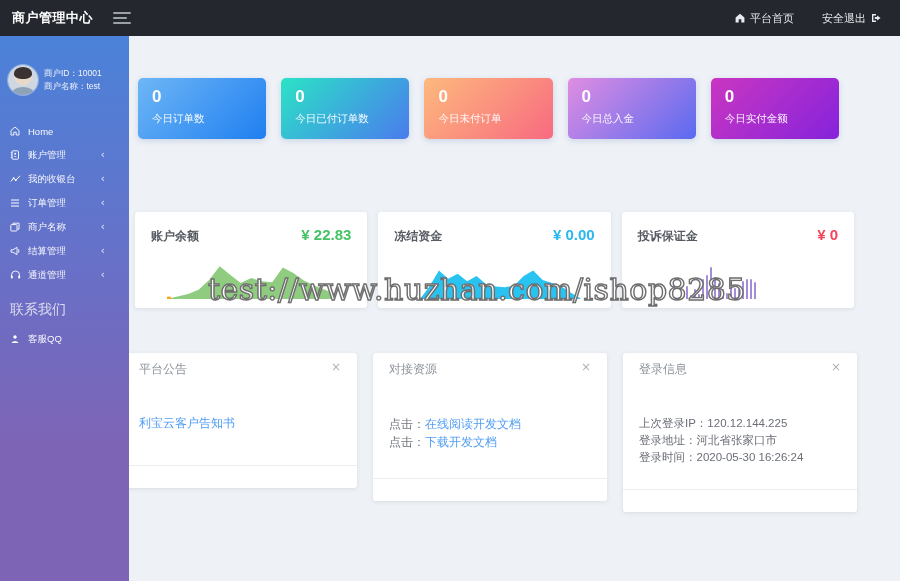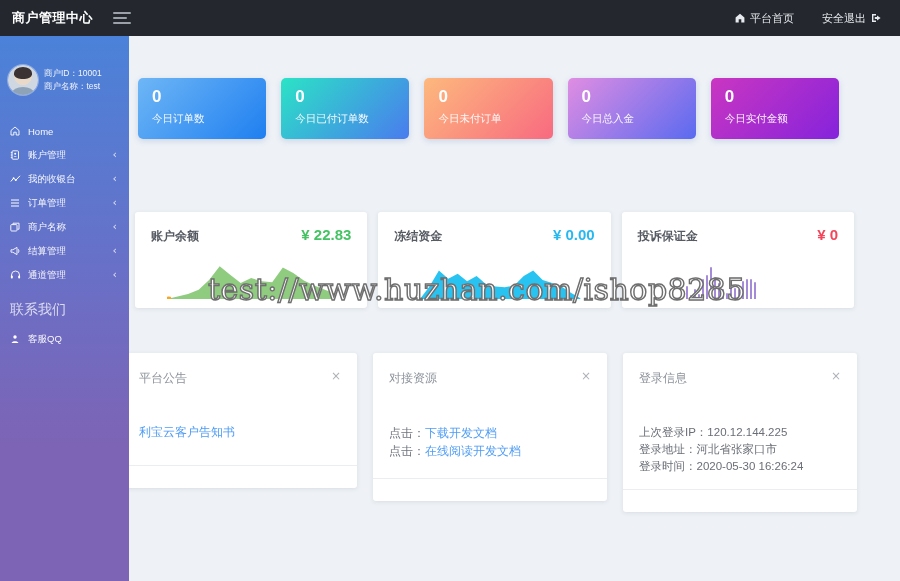--- a/index.html
+++ b/index.html
@@ -40,21 +40,21 @@
     content:""; position:absolute; top:2px; left:6px; width:18px; height:12px;
     border-radius:50% 50% 40% 40%; background:#3a3233;
   }
   .avatar::after { 
     content:""; position:absolute; bottom:-4px; left:4px; width:22px; height:12px;
     border-radius:50% 50% 0 0; background:#8fa3b8;
   }
   .user-texts { margin-left:6px; font-size:8.5px; line-height:13px; color:#f2f5fb; white-space:nowrap; }
   .menu { margin-top:23px; }
   .menu-item {
-    display:flex; align-items:center; height:24px; padding:0 12px 0 10px;
+    display:flex; align-items:center; height:24px; padding:0 24px 0 10px;
     font-size:9.5px; color:rgba(255,255,255,.95); cursor:pointer;
   }
   .menu-item .micon { width:12px; height:10px; margin-right:6px; flex:0 0 12px; display:flex; align-items:center; }
   .menu-item .micon svg { display:block; }
   .chev { margin-left:auto; font-size:11px; line-height:10px; color:rgba(255,255,255,.8); font-family:"DejaVu Sans", sans-serif; }
   .menu-section { margin:14px 0 0 10px; font-size:14px; color:rgba(255,255,255,.75); }
   .menu-qq { margin-top:8px; }
 
   
   .main { position:absolute; left:108px; top:36px; right:0; bottom:0; }
@@ -83,21 +83,21 @@
   .chart-area-1 { left:42px; right:30px; }
   .chart-bars {
     left:64px; width:76px; height:34px; display:flex; align-items:flex-end; gap:2px;
   }
   .chart-bars i { display:block; width:2px; border-radius:1px 1px 0 0; }
 
   
   .info-row { position:absolute; left:15px; top:317px; width:734px; display:flex; gap:16px; align-items:flex-start; }
   .info-card {
     flex:1; background:#fff; border-radius:3px; position:relative;
-    box-shadow:0 1px 4px rgba(31,45,61,.10); padding:17px 16px 0;
+    box-shadow:0 1px 4px rgba(31,45,61,.10); padding:8px 16px 0;
   }
   .info-card.h-a { height:135px; }
   .info-card.h-b { height:148px; }
   .info-card.h-c { height:159px; }
   .info-head { display:flex; justify-content:space-between; align-items:flex-start; }
   .info-title { font-size:12px; color:#8d939b; }
   .close-x { font-size:12px; color:#aeb2b8; cursor:pointer; line-height:12px; font-family:"DejaVu Sans", sans-serif; }
   .info-body { margin-top:37px; font-size:12px; }
   .link { color:#4e9cf5; cursor:pointer; text-decoration:none; }
   .res-row { line-height:18px; color:#70757d; }
@@ -326,24 +326,24 @@
       <div class="card-foot"></div>
     </div>
 
     <div class="info-card h-b">
       <div class="info-head">
         <span class="info-title">对接资源</span>
         <span class="close-x">×</span>
       </div>
       <div class="info-body">
         <div class="res-row">
-          <span>点击：</span><a class="link">下载开发文档</a>
+          <span>点击：</span><a class="link">在线阅读开发文档</a>
         </div>
         <div class="res-row">
-          <span>点击：</span><a class="link">在线阅读开发文档</a>
+          <span>点击：</span><a class="link">下载开发文档</a>
         </div>
       </div>
       <div class="card-foot"></div>
     </div>
 
     <div class="info-card h-c">
       <div class="info-head">
         <span class="info-title">登录信息</span>
         <span class="close-x">×</span>
       </div>

